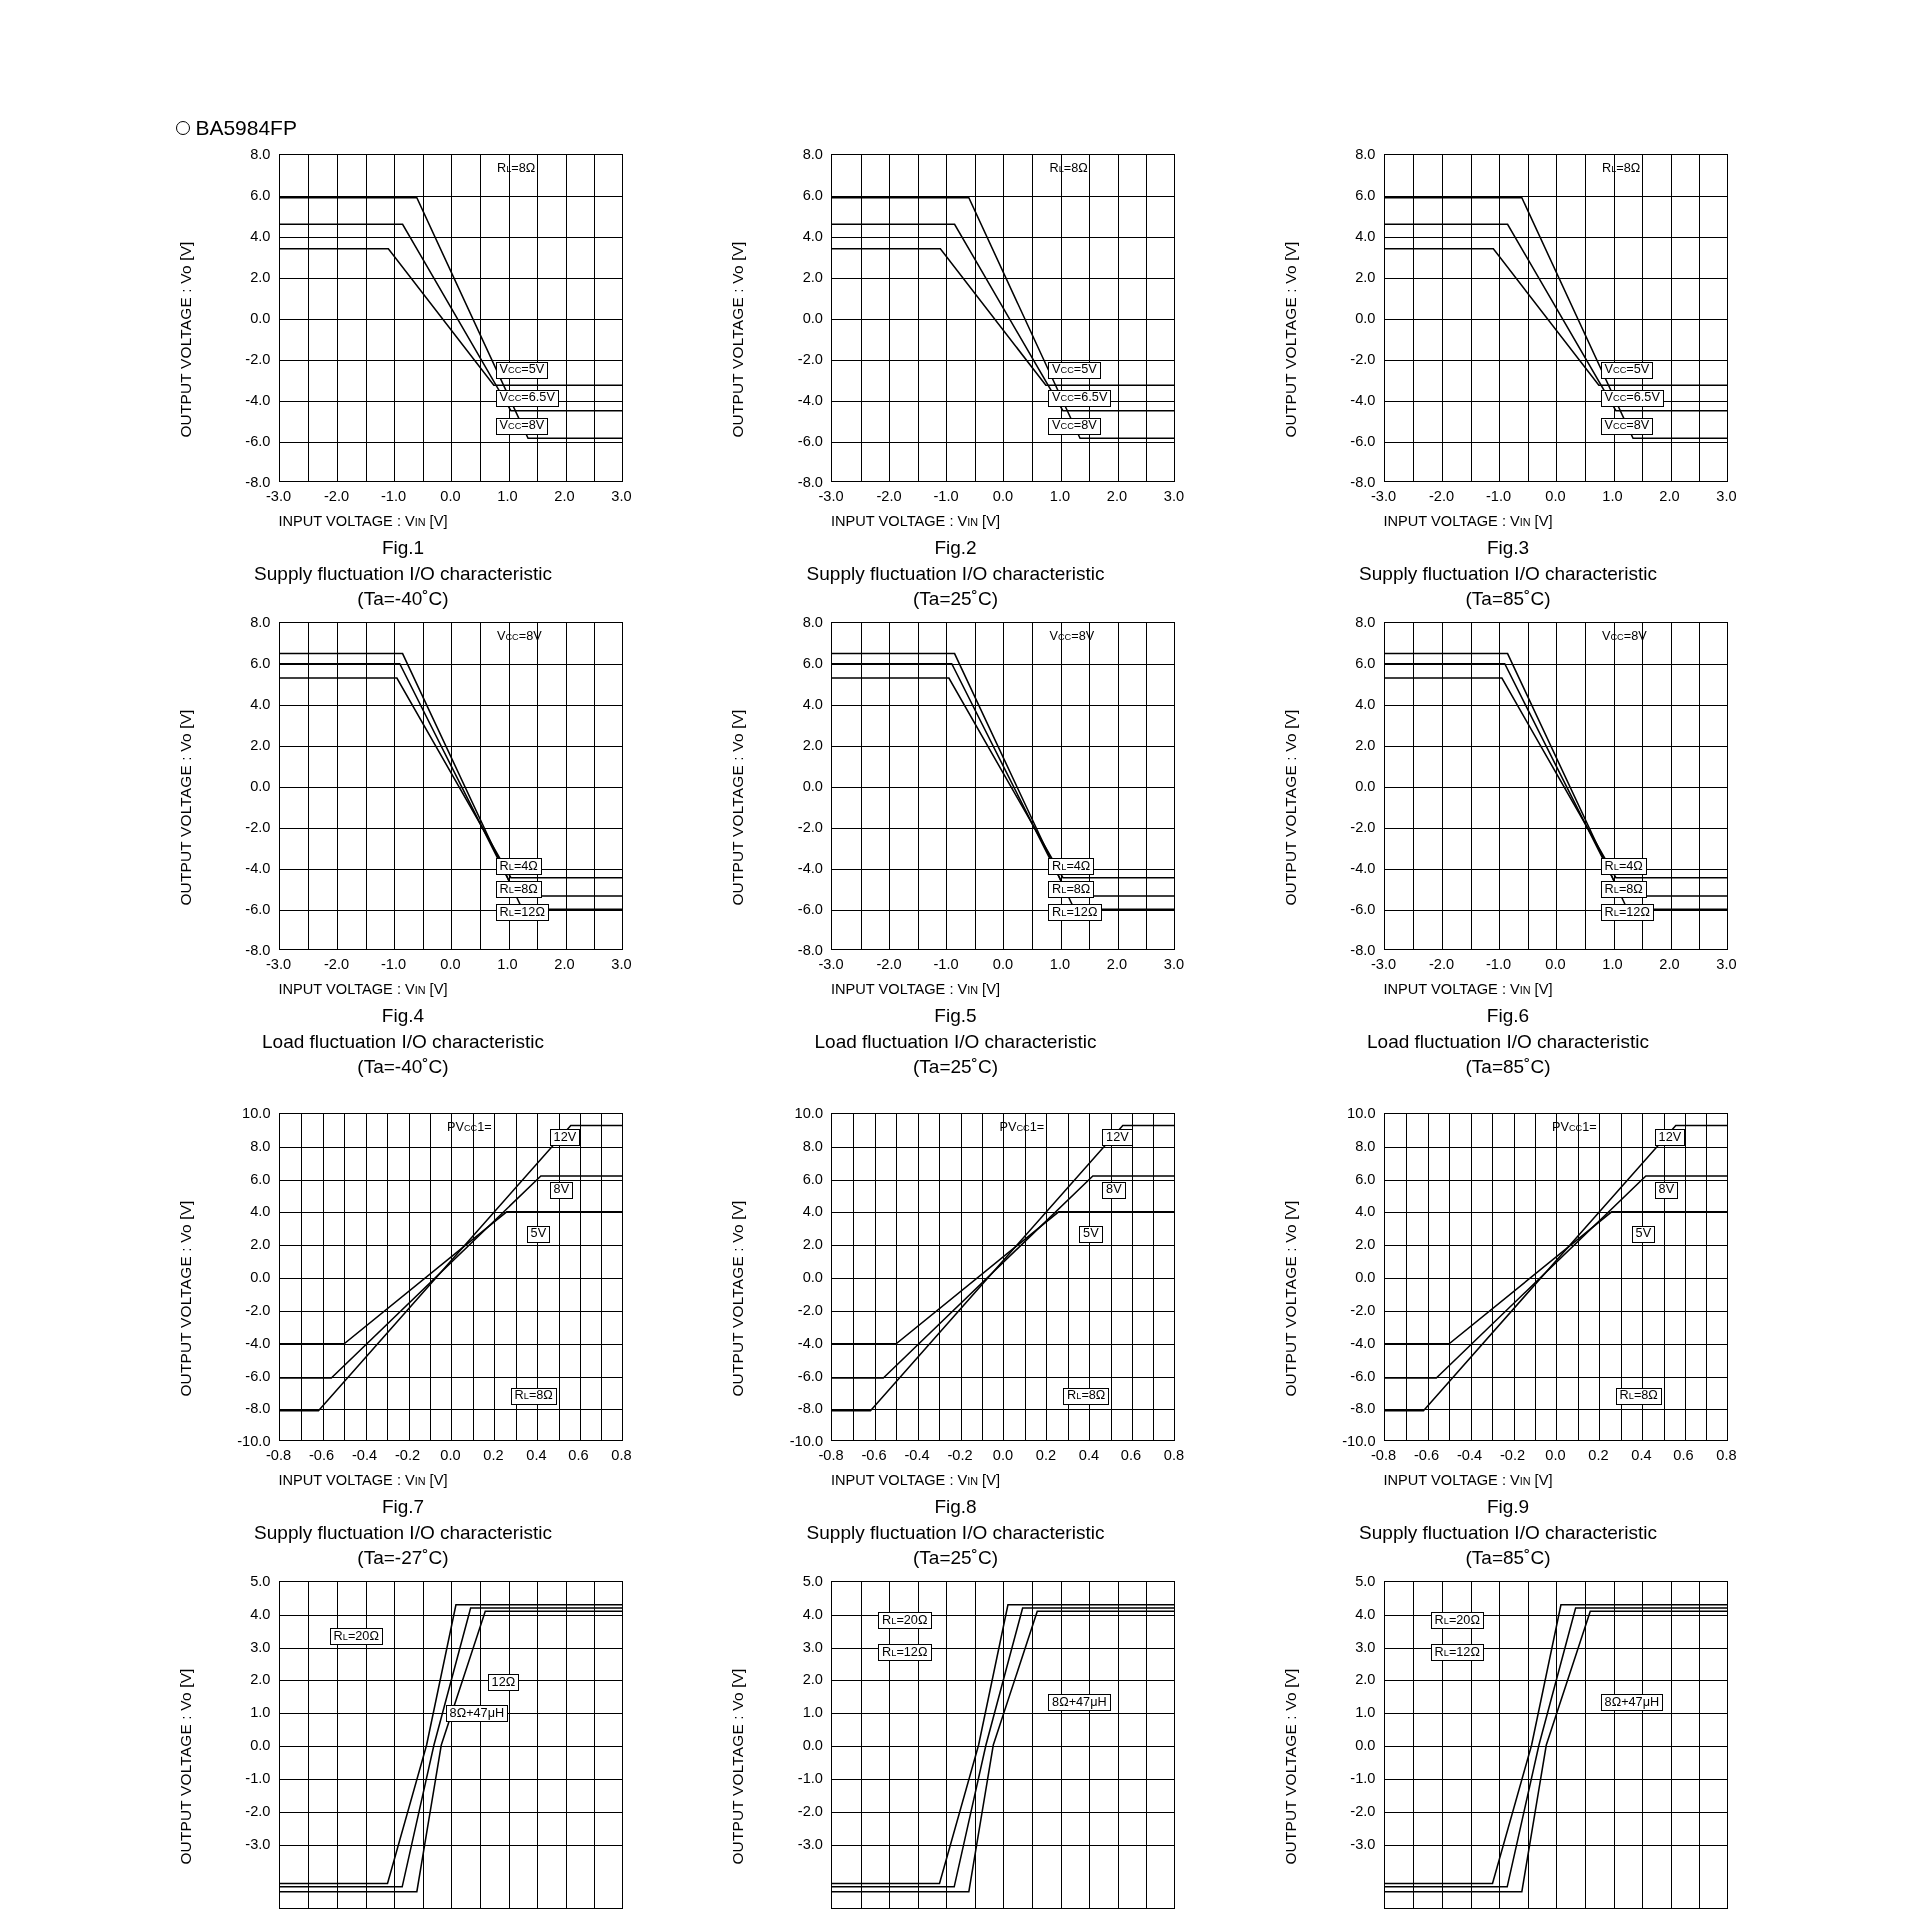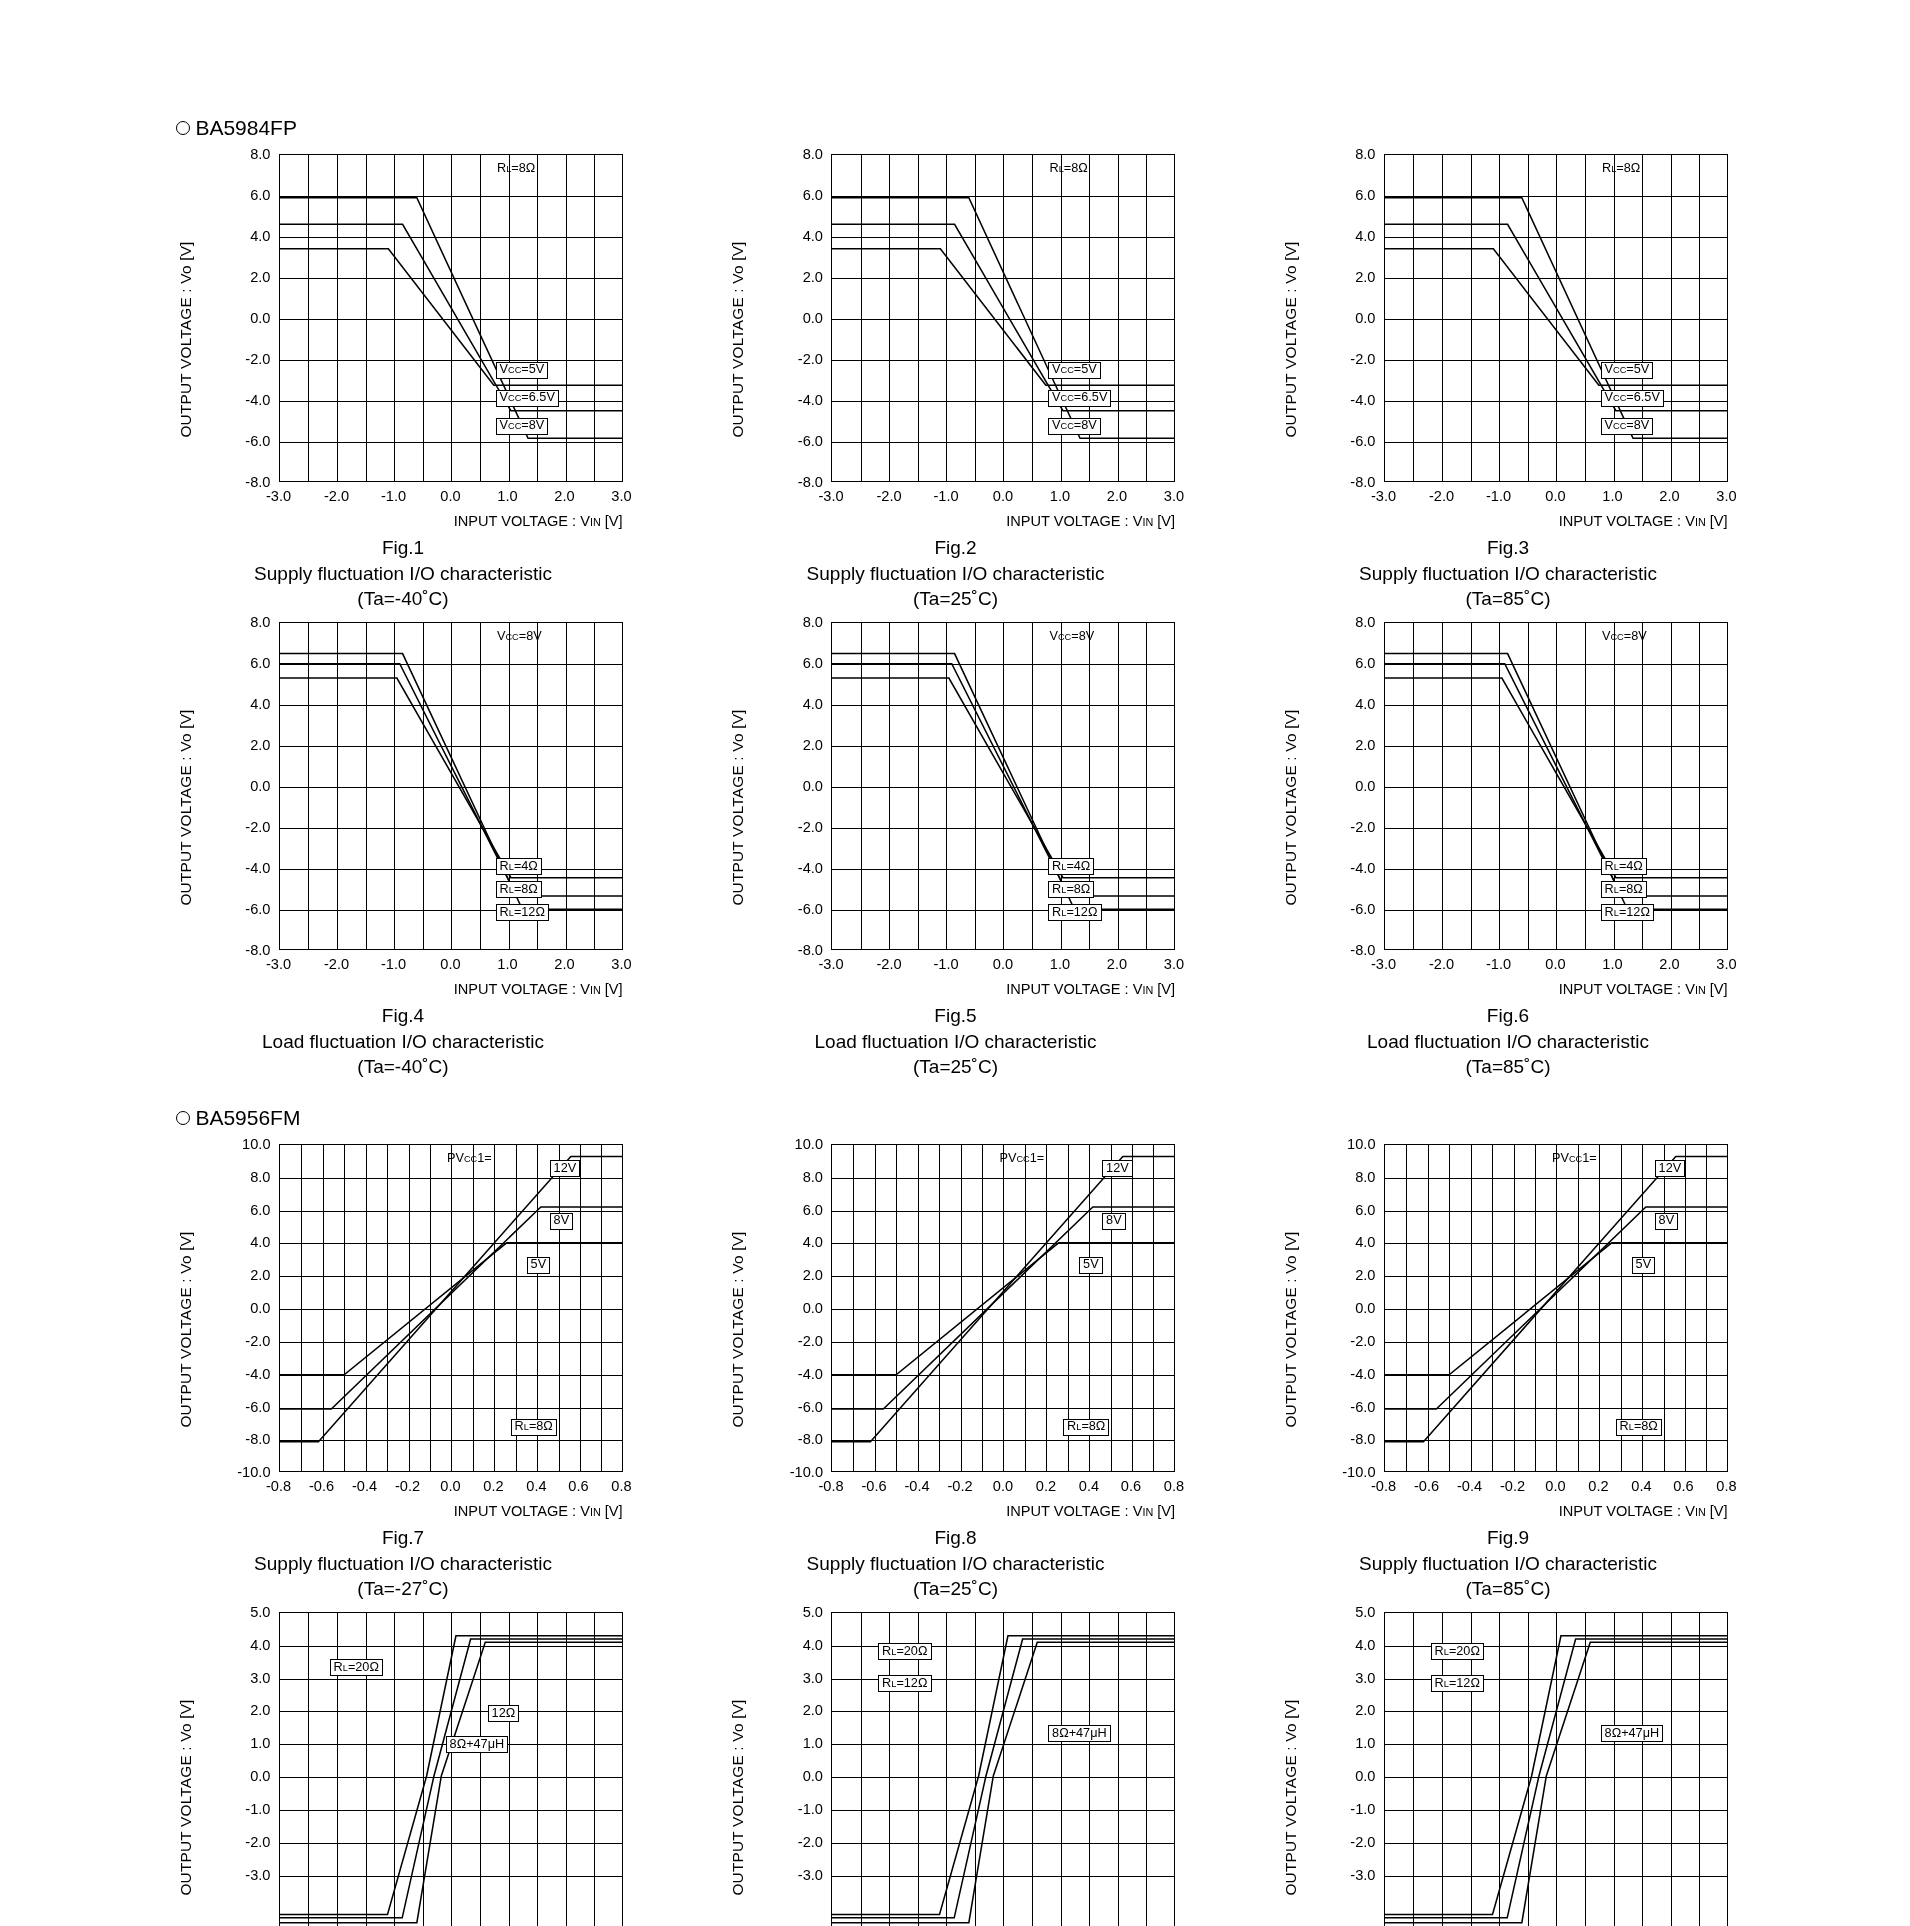--- a/index.html
+++ b/index.html
@@ -90,21 +90,21 @@
     width:62px;
     text-align:center;
     font-size:14.6px;
     transform:translateX(-50%);
     white-space:nowrap;
   }
   .x-title {
     position:absolute;
     left:99px; right:3.9px;
     bottom:3.1px;
-    text-align:right;
+    text-align:left;
     font-size:14.6px;
     white-space:nowrap;
   }
   .x-title .sub { font-size:10.8px; vertical-align:baseline; }
 
   .curve { position:absolute; left:0; top:0; width:100%; height:100%; }
 
   .inlabel {
     position:absolute;
     font-size:12.7px;
@@ -489,24 +489,20 @@
         <div class="fig-caption">
           <span class="fignum">Fig.6</span>
           <span class="fl">Load fluctuation I/O characteristic</span>
           <span class="fc">(Ta=85˚C)</span>
         </div>
       </div>
     </div>
 
   <div class="spacer-gap"></div>
 
-  <div class="part-head">
-    <span class="circle-mark"></span>
-    <span>BA5956FM</span>
-  </div>
 
   <div class="fig-row" id="row3">
       <div class="fig-cell">
         <div class="plot-wrap">
           <div class="y-title">OUTPUT VOLTAGE : Vo [V]</div>
           <div class="plot-inner">
             <div class="gl h" style="top: 33px;"></div>
             <div class="gl h" style="top: 66px;"></div>
             <div class="gl h" style="top: 98px;"></div>
             <div class="gl h" style="top: 131px;"></div>

